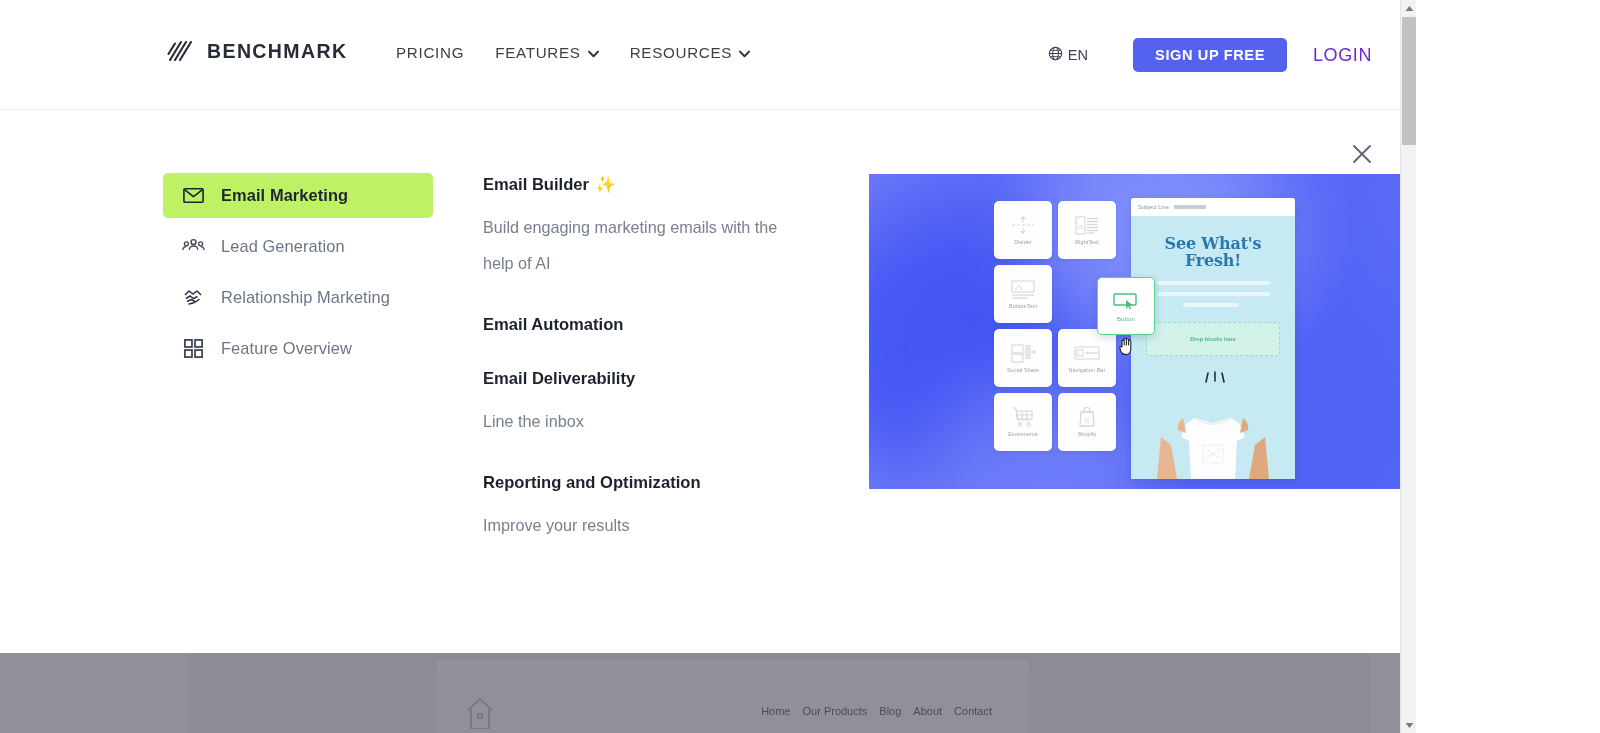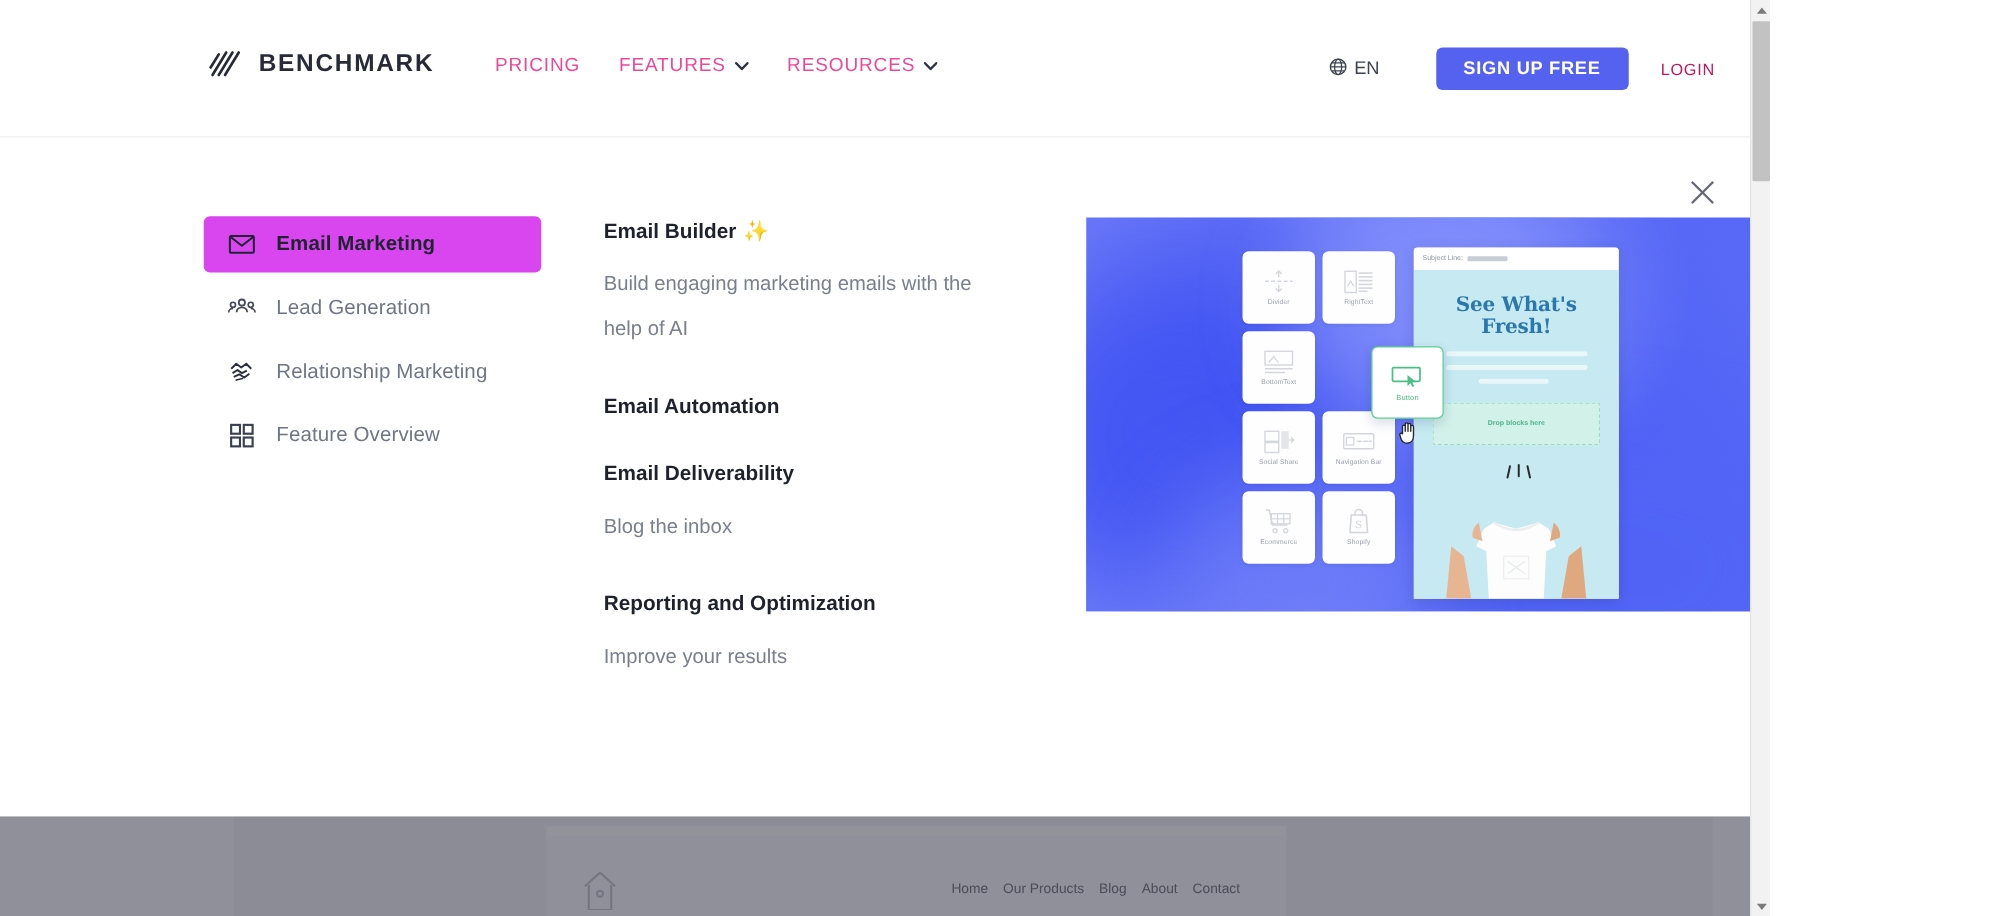--- a/index.html
+++ b/index.html
@@ -18,59 +18,59 @@
     display: flex; align-items: center;
   }
   .logo-wrap { position: absolute; left: 163px; top: 34px; display: flex; align-items: center; gap: 10px; }
   .logo-mark { width: 34px; height: 34px; }
   .logo-text {
     font-size: 19.5px; font-weight: 700; letter-spacing: 1.4px; color: #262b37;
     font-family: "Liberation Sans", sans-serif;
   }
   .nav-main { position: absolute; left: 396px; top: 44px; display: flex; align-items: center; gap: 31px; }
   .nav-link {
-    font-size: 15.2px; letter-spacing: 0.7px; color: #ec4899; cursor: pointer;
+    font-size: 15.2px; letter-spacing: 0.7px; color: #404040; cursor: pointer;
     display: flex; align-items: flex-end; gap: 7px; background: none; border: none;
     font-family: "Liberation Sans", sans-serif;
   }
   .caret { display: inline-block; }
   .header-right { position: absolute; right: 196px; top: 38px; display: flex; align-items: center; gap: 0; }
   .lang {
     display: flex; align-items: center; gap: 5px; font-size: 14.6px; color: #3b4250;
     cursor: pointer; margin-right: 17px;
   }
   .signup-btn {
     background: #5562f0; color: #fff; border: none; border-radius: 5px;
     padding: 0 22px; height: 34px; font-size: 14.6px; font-weight: 700; letter-spacing: 0.6px;
     cursor: pointer; font-family: "Liberation Sans", sans-serif;
     display: flex; align-items: center; margin-left: 28px;
   }
   .login-link {
-    font-size: 13px; letter-spacing: 0.6px; color: #be185d; margin-left: 26px; cursor: pointer;
+    font-size: 18px; letter-spacing: 0.6px; color: #6d28d9; margin-left: 26px; cursor: pointer;
   }
 
   
   .mega {
     position: absolute; top: 111px; left: 0; width: 1568px; height: 542px;
     background: #ffffff; z-index: 5;
   }
   .close-btn {
     position: absolute; right: 192px; top: 29px; width: 28px; height: 28px;
     cursor: pointer; display: flex; align-items: center; justify-content: center;
   }
 
   .mega-inner { position: absolute; left: 163px; top: 62px; display: flex; }
 
   
   .ms-list { width: 270px; }
   .ms-item {
     display: flex; align-items: center; gap: 16px; height: 45px; padding-left: 18px;
     border-radius: 5px; cursor: pointer; margin-bottom: 6px;
   }
-  .ms-item.active { background: #d946ef; }
+  .ms-item.active { background: #bef264; }
   .ms-icon { width: 24px; height: 24px; flex: 0 0 24px; display: flex; align-items: center; justify-content: center; }
   .ms-label { font-size: 16.4px; color: #6e7685; letter-spacing: 0.1px; }
   .ms-item.active .ms-label { color: #1f2430; font-weight: 700; }
 
   
   .mm-col { width: 330px; margin-left: 50px; padding-top: 2px; }
   .mm-group { margin-bottom: 34px; }
   .mm-title {
     font-size: 16.6px; font-weight: 700; color: #1d222d; margin-bottom: 14px;
     cursor: pointer; display: flex; align-items: center; gap: 6px;
@@ -314,21 +314,21 @@
             <span>Email Builder</span>
             <span>✨</span>
           </div>
           <div class="mm-desc">Build engaging marketing emails with the help of AI</div>
         </div>
         <div class="mm-group">
           <div class="mm-title">Email Automation</div>
         </div>
         <div class="mm-group">
           <div class="mm-title">Email Deliverability</div>
-          <div class="mm-desc">Blog the inbox</div>
+          <div class="mm-desc">Line the inbox</div>
         </div>
         <div class="mm-group">
           <div class="mm-title">Reporting and Optimization</div>
           <div class="mm-desc">Improve your results</div>
         </div>
       </div>
 
       <div class="preview">
         <div class="blob" style="left:-40px;top:60px;width:230px;height:230px;background:#4356f3;opacity:.85;"></div>
         <div class="blob" style="left:160px;top:-30px;width:240px;height:200px;background:#8491fc;opacity:.7;"></div>

